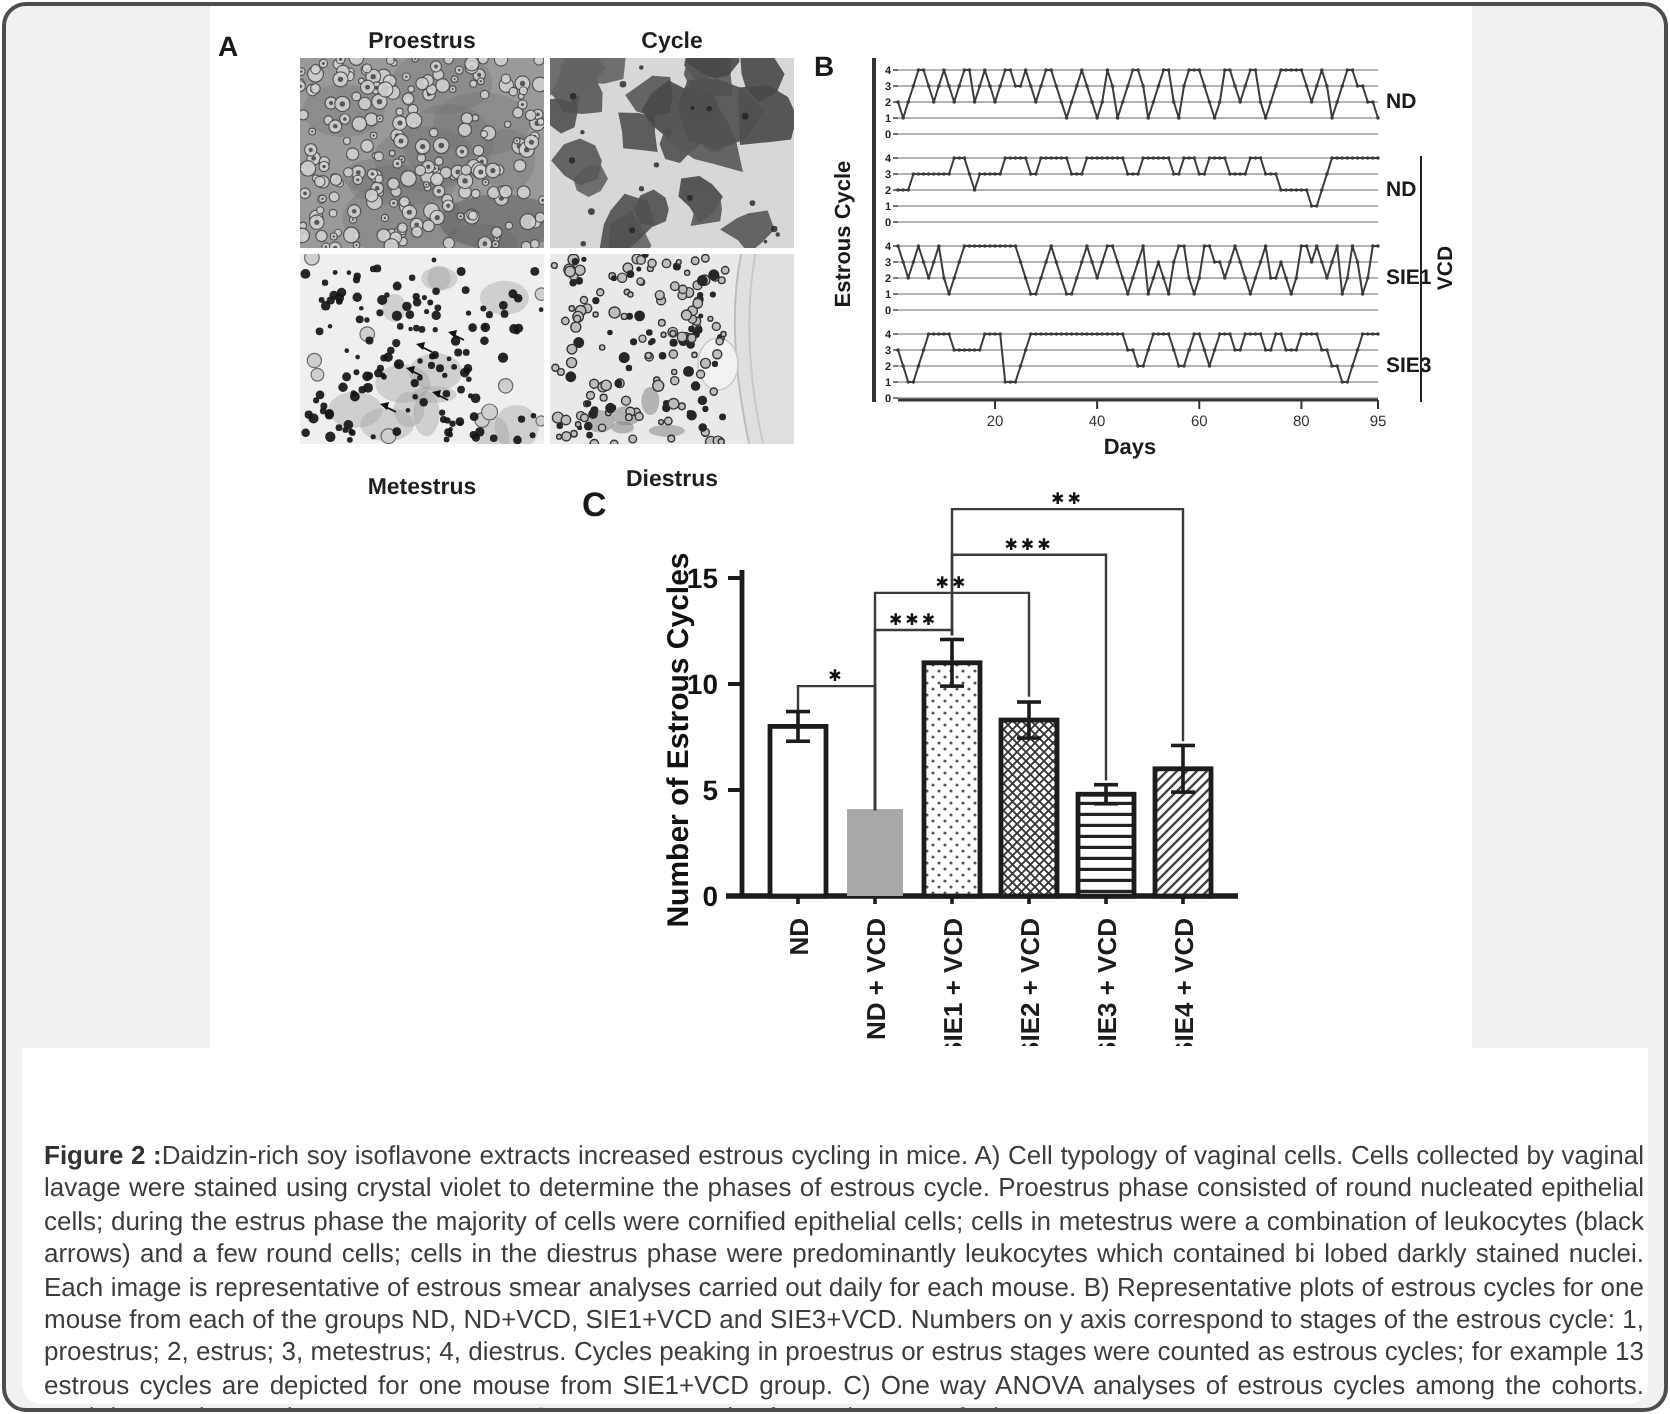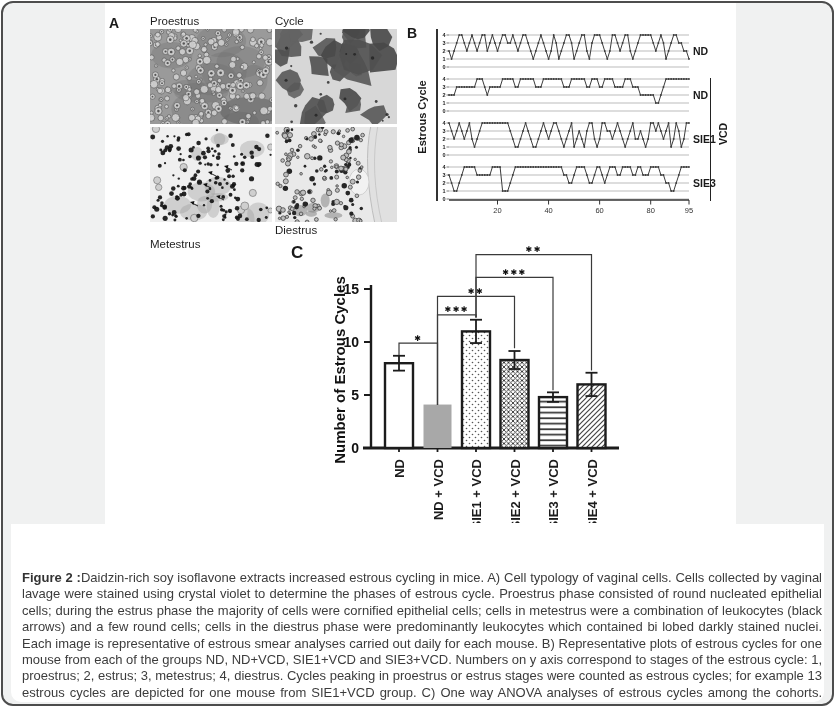--- a/index.html
+++ b/index.html
@@ -3,21 +3,21 @@
 <meta charset="utf-8">
 <style>
   html,body{margin:0;padding:0;background:#ffffff;}
   #screen{position:relative;width:835px;height:707px;background:#ffffff;overflow:hidden;
           font-family:"Liberation Sans","DejaVu Sans",sans-serif;}
   .page{position:absolute;left:1px;top:1px;width:829px;height:701px;
         border:2px solid #4d4d4d;border-radius:12px;background:#f0f1f1;overflow:hidden;}
   .white-box{position:absolute;background:#ffffff;}
   .panel-label{position:absolute;font-weight:bold;font-size:14px;color:#1a1a1a;}
   
-  .micro-title{position:absolute;font-weight:normal;font-size:11.5px;color:#1f1f1f;width:122px;}
+  .micro-title{position:absolute;font-weight:bold;font-size:11.5px;color:#1f1f1f;text-align:center;width:122px;}
   .micro{position:absolute;width:122px;height:95px;display:block;}
   
   .sub-svg{position:absolute;left:36px;width:256px;height:44px;display:block;}
   .b-ylabel{position:absolute;left:-24px;top:96px;width:90px;text-align:center;
             transform:rotate(-90deg);font-weight:bold;font-size:11px;color:#1a1a1a;}
   .b-axisline{position:absolute;left:35px;top:14px;width:1.5px;height:172px;background:#333;}
   .b-grouplabel{position:absolute;left:292px;font-weight:bold;font-size:10.5px;color:#1a1a1a;}
   .b-days{position:absolute;left:36px;top:203px;width:256px;text-align:center;
           font-weight:bold;font-size:11px;color:#1a1a1a;}
   .vcd-line{position:absolute;left:309px;top:63px;width:1.3px;height:123px;background:#222;}
@@ -790,21 +790,21 @@
           <circle cx="83.1611771597527" cy="36.21721316478215" r="1.9854264564812183" fill="#bdbdbd" stroke="#333" stroke-width="0.7"></circle>
           <circle cx="72.78427641373128" cy="66.01924537331797" r="2.367575082555413" fill="#262626"></circle>
           <circle cx="84.81971062114462" cy="43.66042997222394" r="1.8004120793193579" fill="#bdbdbd" stroke="#333" stroke-width="0.7"></circle>
           <circle cx="36.08301725657657" cy="11.863454392878339" r="2.2865164913237095" fill="#bdbdbd" stroke="#333" stroke-width="0.7"></circle>
           <circle cx="83.63604272063822" cy="50.122395345242694" r="2.2561064641922712" fill="#bdbdbd" stroke="#333" stroke-width="0.7"></circle>
           <circle cx="22.80687090428546" cy="30.270539722405374" r="1.2644566290080548" fill="#bdbdbd" stroke="#333" stroke-width="0.7"></circle>
           <circle cx="13.588473105803132" cy="32.43039727094583" r="1.7406154941767453" fill="#bdbdbd" stroke="#333" stroke-width="0.7"></circle>
           <circle cx="76.36830212408677" cy="86.73450691974722" r="2.121012764796615" fill="#262626"></circle>
         </svg>
       <div class="micro-title" style="left:45px;top:228px;">Metestrus</div>
-      <div class="micro-title" style="left:170px;top:214px;">Diestrus</div>
+      <div class="micro-title" style="left:170px;top:224px;">Diestrus</div>
     </div>
 
     <div style="position:absolute;left:398px;top:12px;width:335px;height:222px;">
       <div class="panel-label" style="left:6px;top:10px;">B</div>
       <div class="b-ylabel">Estrous Cycle</div>
       <div class="b-axisline"></div>
 
       <svg class="sub-svg" style="top:12px;" viewBox="0 0 256 44">
           <line x1="12" y1="40" x2="252" y2="40" stroke="#9d9d9d" stroke-width="0.7"></line>
           <line x1="9.5" y1="40" x2="12" y2="40" stroke="#444" stroke-width="0.7"></line>
@@ -1264,20 +1264,21 @@
           <text x="60.51063829787234" y="14" text-anchor="middle" font-size="7.5" fill="#333">20</text>
           <line x1="111.57446808510639" y1="1" x2="111.57446808510639" y2="5.5" stroke="#333" stroke-width="1"></line>
           <text x="111.57446808510639" y="14" text-anchor="middle" font-size="7.5" fill="#333">40</text>
           <line x1="162.63829787234042" y1="1" x2="162.63829787234042" y2="5.5" stroke="#333" stroke-width="1"></line>
           <text x="162.63829787234042" y="14" text-anchor="middle" font-size="7.5" fill="#333">60</text>
           <line x1="213.70212765957447" y1="1" x2="213.70212765957447" y2="5.5" stroke="#333" stroke-width="1"></line>
           <text x="213.70212765957447" y="14" text-anchor="middle" font-size="7.5" fill="#333">80</text>
           <line x1="252" y1="1" x2="252" y2="5.5" stroke="#333" stroke-width="1"></line>
           <text x="252" y="14" text-anchor="middle" font-size="7.5" fill="#333">95</text>
         </svg>
+      <div class="b-days">Days</div>
 
       <div class="b-grouplabel" style="top:30px;">ND</div>
       <div class="b-grouplabel" style="top:74px;">ND</div>
       <div class="b-grouplabel" style="top:118px;">SIE1</div>
       <div class="b-grouplabel" style="top:162px;">SIE3</div>
 
       <div class="vcd-line"></div>
       <div class="vcd-label">VCD</div>
     </div>
 

